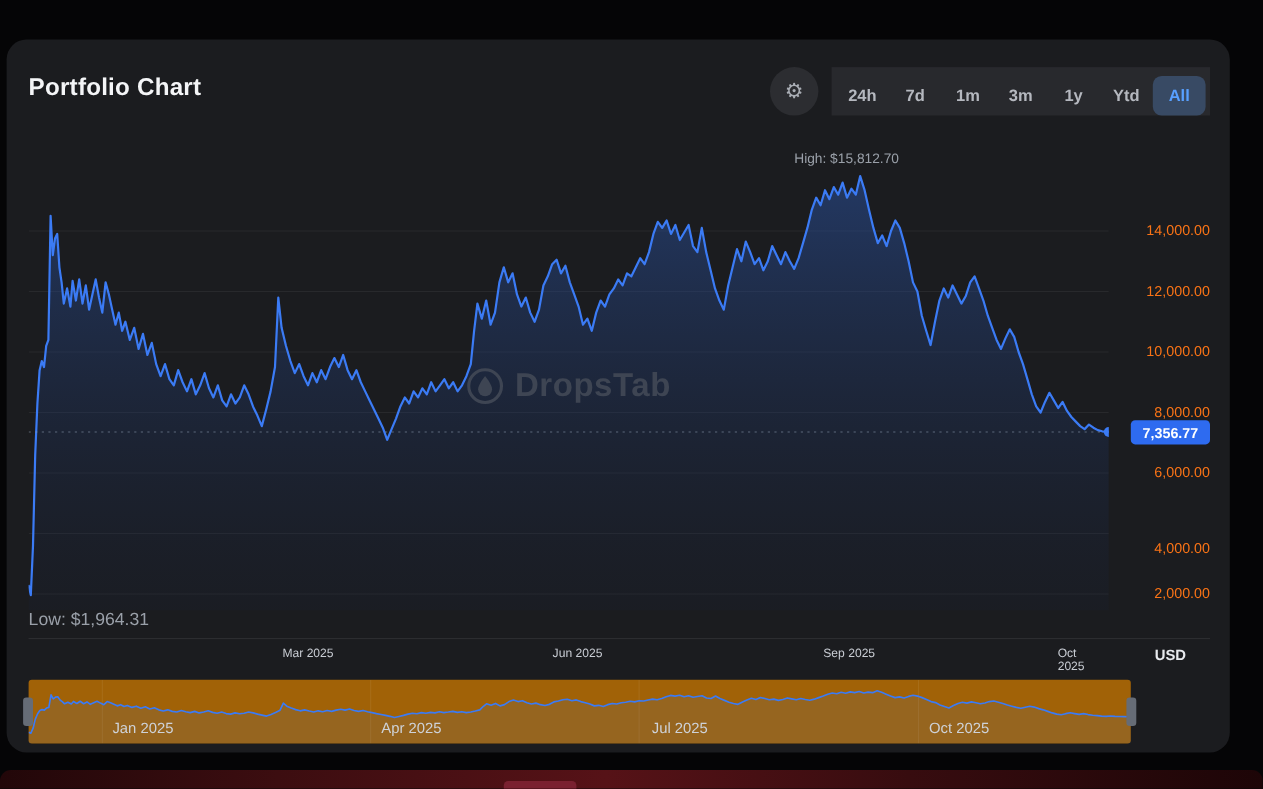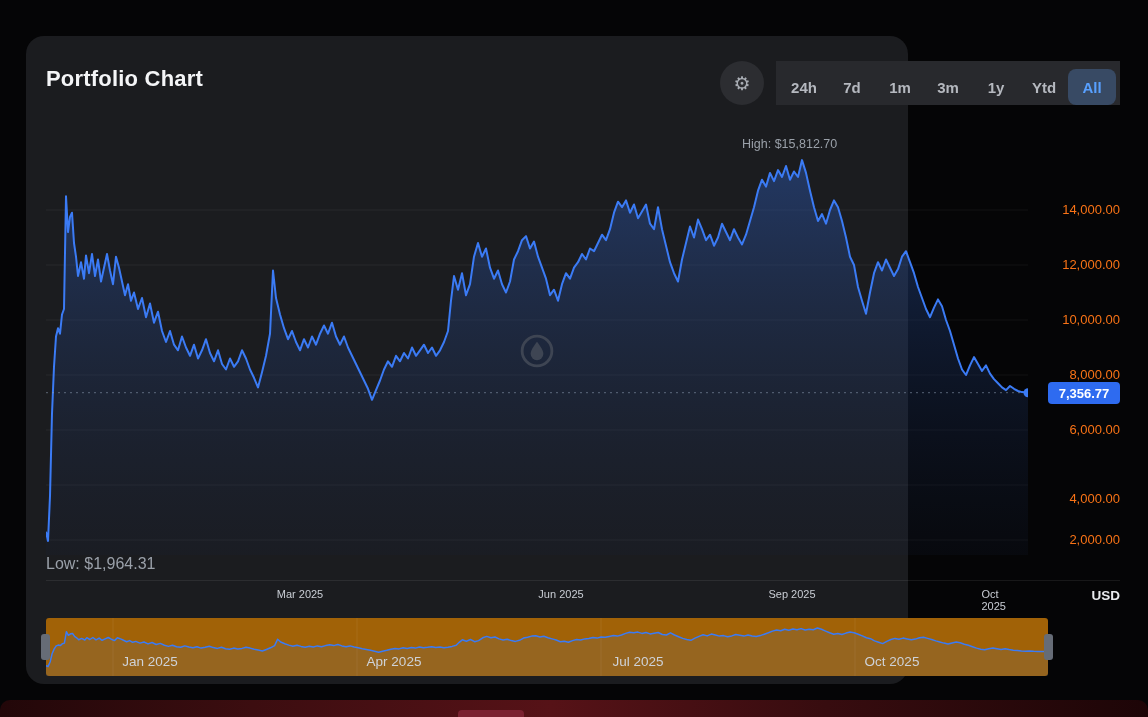--- a/index.html
+++ b/index.html
@@ -1,18 +1,18 @@
 <!DOCTYPE html>
 <html><head>
 <meta charset="utf-8">
 <style>
   html,body{margin:0;padding:0;width:1148px;height:717px;background:#050506;
     font-family:"Liberation Sans",sans-serif;overflow:hidden}
   .page{position:relative;width:1148px;height:717px}
-  .card{position:absolute;left:26px;top:36px;width:882px;height:648px;
+  .card{position:absolute;left:6px;top:36px;width:1112px;height:648px;
     background:#1b1c1f;border-radius:18px}
   .title{position:absolute;left:20px;top:30px;margin:0;font-size:22px;font-weight:700;
     color:#f4f5f7;letter-spacing:.2px}
   .gear{position:absolute;left:694px;top:25px;width:44px;height:44px;border-radius:50%;
     background:#2c2d31;border:none;color:#a9adb4;font-size:19px;cursor:pointer;
     display:flex;align-items:center;justify-content:center;font-family:inherit}
   .tabs{position:absolute;left:750px;top:25px;width:344px;height:44px;background:#28292d;
     border-radius:0;display:flex;align-items:flex-end;padding:0 4px;box-sizing:border-box}
   .tab{flex:1;height:36px;border:none;background:transparent;color:#b5b8bf;font-size:15px;
     font-weight:600;border-radius:8px;cursor:pointer;font-family:inherit;padding:0}
@@ -23,21 +23,21 @@
     justify-content:center;gap:10px;color:#3e4553;pointer-events:none}
   .watermark .wm-text{font-size:30px;font-weight:700;letter-spacing:.5px}
   #y-labels{position:absolute;left:1002px;top:104px;width:92px;height:415px;pointer-events:none}
   #y-labels div{position:absolute;right:0;width:100%;text-align:right;font-size:13px;color:#f97316}
   .badge{position:absolute;left:1022px;width:72px;height:22px;background:#2e6bf0;border-radius:4px;
     color:#fff;font-size:13px;font-weight:600;display:flex;align-items:center;justify-content:center}
   .low{position:absolute;left:20px;top:519px;font-size:16px;color:#9aa0a9}
   .axis-line{position:absolute;left:20px;top:544px;width:1074px;height:1px;background:rgba(255,255,255,.08)}
   #x-labels{position:absolute;left:20px;top:552px;width:982px;height:24px}
   #x-labels span{position:absolute;transform:translateX(-50%);font-size:11px;color:#c9cdd4;top:0}
-  .usd{position:absolute;left:1022px;top:552px;width:72px;text-align:right;font-size:13.5px;
+  .usd{position:absolute;left:1022px;top:552px;width:72px;text-align:center;font-size:13.5px;
     font-weight:700;color:#e8eaee}
   .navigator{position:absolute;left:20px;top:582px;width:1002px;height:58px;background:#a16207;
     border-radius:3px}
   #nav-svg{position:absolute;left:0;top:0;width:1002px;height:58px}
   #nav-labels{position:absolute;left:0;top:0;width:100%;height:100%;pointer-events:none}
   #nav-labels span{position:absolute;transform:translateX(-50%);top:36px;font-size:13.5px;color:#ced2d8}
   .handle{position:absolute;top:16px;width:9px;height:26px;background:#666c76;border-radius:3px;cursor:ew-resize}
   .handle.left{left:-5px}.handle.right{right:-5px}
   .bottom-strip{position:absolute;left:0;top:700px;width:1148px;height:17px;border-radius:10px 10px 0 0;
     background:linear-gradient(90deg,#220709 0%,#3c0d10 22%,#561217 48%,#370c0f 72%,#1d0507 100%)}
@@ -85,41 +85,42 @@
         <polyline points="0,391.8 2,401.0 4,356.0 6,273.5 8,226.8 10,196.5 12,188.2 14,193.7 16,174.5 18,169.0 20,56.2 22,92.0 24,76.9 26,72.7 28,103.0 30,116.7 32,136.0 35,122.2 38,138.7 40,115.4 43,133.2 46,114.0 49,136.0 52,119.5 55,141.5 58,127.7 61,114.0 64,130.5 67,144.2 70,116.7 73,127.7 76,141.5 79,155.2 82,144.2 85,160.7 88,152.5 92,169.0 96,158.0 100,177.2 104,163.5 108,182.7 112,171.7 116,191.0 120,202.0 124,191.0 128,204.7 132,210.3 136,196.5 140,207.5 144,215.8 148,204.7 152,218.5 156,210.3 160,199.2 164,213.0 168,221.3 172,210.3 176,224.0 180,229.5 184,218.5 188,226.8 192,221.3 196,210.3 200,218.5 204,229.5 208,237.8 212,247.4 216,232.3 220,215.8 224,193.7 227,130.5 230,158.0 234,174.5 238,188.2 242,199.2 246,191.0 250,202.0 254,210.3 258,199.2 262,207.5 266,196.5 270,204.7 274,193.7 278,185.5 282,193.7 286,182.7 290,196.5 294,204.7 298,196.5 302,207.5 306,215.8 310,224.0 314,232.3 318,240.5 322,248.8 326,259.8 330,250.1 334,240.5 338,229.5 342,221.3 346,226.8 350,215.8 354,221.3 358,213.0 362,218.5 366,207.5 370,215.8 374,210.3 378,204.7 382,213.0 386,207.5 390,215.8 394,210.3 398,202.0 402,191.0 405,160.7 408,136.0 412,149.7 416,133.2 420,155.2 424,144.2 428,116.7 432,103.0 436,116.7 440,108.5 444,127.7 448,138.7 452,130.5 456,144.2 460,152.5 464,141.5 468,119.5 472,111.2 476,100.2 480,96.1 484,108.5 488,101.6 492,116.7 496,127.7 500,138.7 504,155.2 508,149.7 512,160.7 516,144.2 520,133.2 524,138.7 528,127.7 532,122.2 536,114.0 540,119.5 544,108.5 548,111.2 552,103.0 556,94.7 560,100.2 564,89.2 568,72.7 572,61.7 576,67.2 580,60.4 584,72.7 588,64.5 592,78.2 596,71.4 600,64.5 604,83.7 608,89.2 612,67.2 616,89.2 620,105.7 624,122.2 628,133.2 632,141.5 636,119.5 640,103.0 644,86.5 648,97.5 652,79.6 656,89.2 660,100.2 664,94.7 668,105.7 672,97.5 676,83.7 680,92.0 684,100.2 688,89.2 692,97.5 696,104.4 700,94.7 704,81.0 708,67.2 712,50.7 716,39.7 720,46.6 724,32.9 728,41.1 732,30.1 736,37.0 740,26.0 744,39.7 748,31.5 752,37.0 756,20.1 760,32.9 764,50.7 768,67.2 772,81.0 776,74.1 780,83.7 784,70.0 788,60.4 792,67.2 796,81.0 800,97.5 804,116.7 808,125.0 812,147.0 816,160.7 820,173.7 824,152.5 828,133.2 832,122.2 836,130.5 840,119.5 844,127.7 848,136.0 852,129.1 856,116.7 860,111.2 864,122.2 868,133.2 872,147.0 876,158.0 880,169.0 884,177.2 888,167.6 892,159.4 896,166.2 900,180.0 904,191.0 908,204.7 912,218.5 916,229.5 920,235.0 924,225.4 928,217.1 932,224.0 936,230.9 940,225.4 944,233.6 948,239.1 952,243.3 956,247.4 960,250.1 964,246.0 968,248.8 972,251.0 976,252.1 980,252.6 982,252.7" fill="none" stroke="#3b7bf5" stroke-width="2" stroke-linejoin="round"></polyline>
         <line x1="0" x2="982" y1="252.7" y2="252.7" stroke="rgba(148,163,184,0.55)" stroke-width="1" stroke-dasharray="2 4"></line>
         <circle cx="982" cy="252.7" r="4.5" fill="#3b7bf5"></circle>
       </svg>
 
     <div class="watermark">
       <svg width="34" height="34" viewBox="0 0 24 24">
         <circle cx="12" cy="12" r="10.5" fill="none" stroke="#3e4553" stroke-width="2"></circle>
         <path d="M12 5.5 C12 5.5 7.5 11 7.5 14 a4.5 4.5 0 0 0 9 0 C16.5 11 12 5.5 12 5.5 Z" fill="#3e4553"></path>
       </svg>
+      <span class="wm-text">DropsTab</span>
     </div>
 
     <div id="y-labels">
         <div style="top: 62px;">14,000.00</div>
         <div style="top: 117px;">12,000.00</div>
         <div style="top: 172px;">10,000.00</div>
         <div style="top: 227px;">8,000.00</div>
         <div style="top: 282px;">6,000.00</div>
         <div style="top: 337px; margin-top: 14px;">4,000.00</div>
         <div style="top: 392px;">2,000.00</div>
       </div>
 
     <div class="badge" id="price-badge" style="top: 346px;">7,356.77</div>
 
     <div class="low">Low: $1,964.31</div>
 
     <div class="axis-line"></div>
 
     <div id="x-labels">
         <span style="left: 254px;">Mar 2025</span>
-        <span style="left: 499px; margin-left: 16px;">Jun 2025</span>
+        <span style="left: 499px;">Jun 2025</span>
         <span style="left: 746px;">Sep 2025</span>
         <span style="left: 951px;">Oct 2025</span>
       </div>
 
     <div class="usd">USD</div>
 
     <div class="navigator">
       <svg id="nav-svg" viewBox="0 0 1002 58" preserveAspectRatio="none">
           <line x1="67" x2="67" y1="0" y2="58" stroke="rgba(255,255,255,0.07)"></line>
           <line x1="311" x2="311" y1="0" y2="58" stroke="rgba(255,255,255,0.07)"></line>

